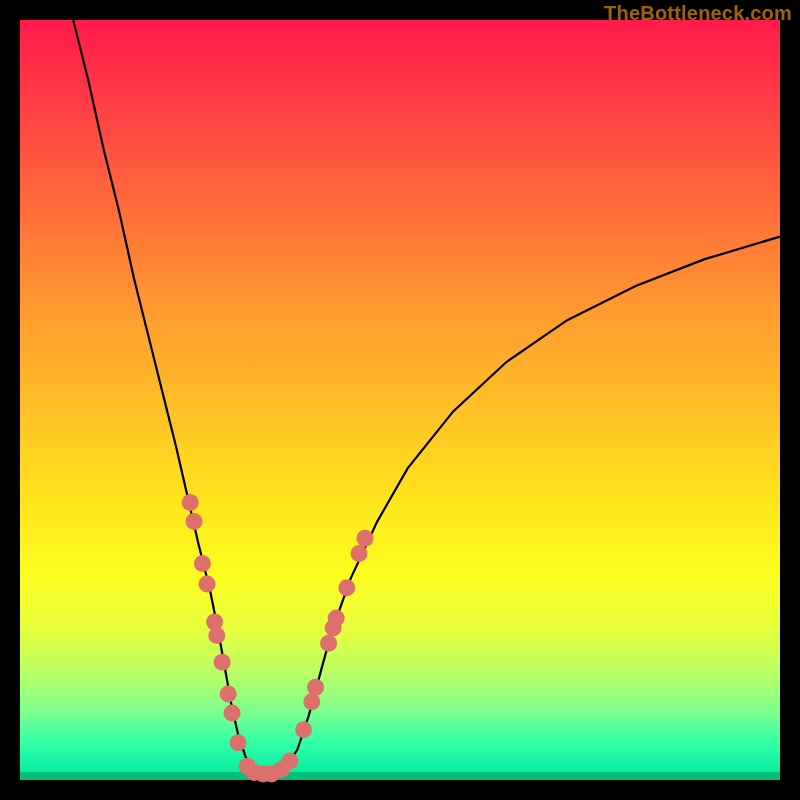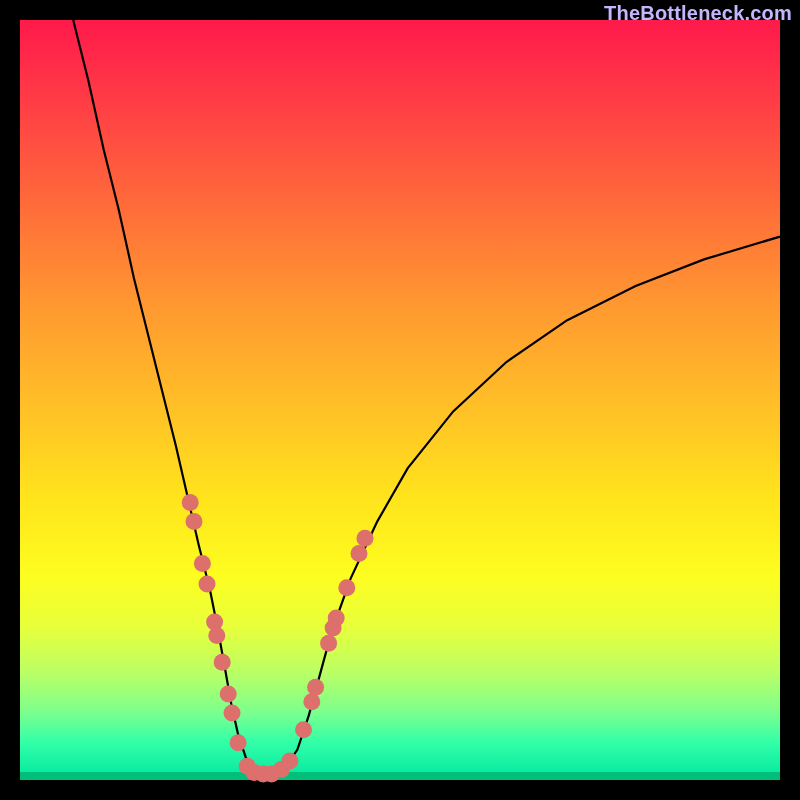--- a/index.html
+++ b/index.html
@@ -45,21 +45,21 @@
     left: 0;
     right: 0;
     bottom: 0;
     height: 8px;
     background: #00bf7a;
   }
   .attrib {
     position: absolute;
     top: 2px;
     right: 8px;
-    color: #c4b5fd;
+    color: #a16207;
     font-size: 20px;
     font-weight: 600;
     letter-spacing: 0.2px;
   }
   svg.curve {
     position: absolute;
     top: 0;
     left: 0;
     width: 760px;
     height: 760px;

